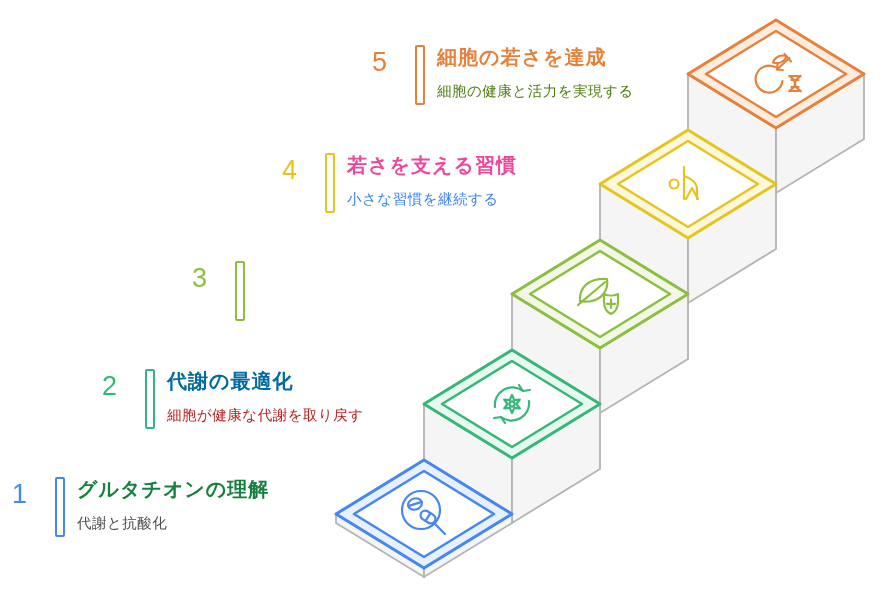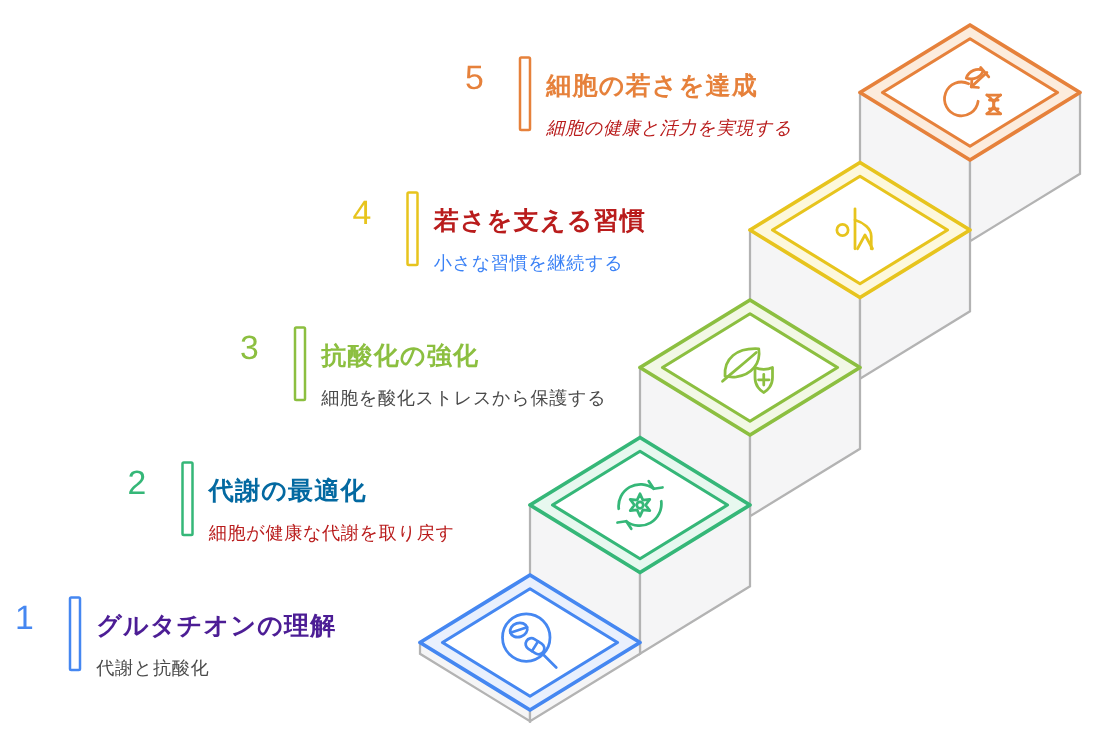--- a/index.html
+++ b/index.html
@@ -18,21 +18,21 @@
     padding-top:4px;
   }
   .step-bar{
     flex:0 0 6px;width:6px;height:56px;
     background:#ffffff;border:2px solid #999;border-radius:2px;
     margin:0 12px 0 11px;
   }
   .step-texts{display:flex;flex-direction:column;}
   .step-title{
     font-size:20px;font-weight:600;line-height:22px;
-    letter-spacing:1px;margin-top:13px;
+    letter-spacing:1px;margin-top:1px;
   }
   .step-subtitle{
     font-size:14.5px;font-weight:400;line-height:18px;
     letter-spacing:0.5px;margin-top:14px;
   }
 </style>
 </head>
 <body>
 
 <div class="canvas">
@@ -120,54 +120,50 @@
           <line x1="0" y1="-4.6" x2="0" y2="4.6"></line>
         </g>
       </g>
     </g>
   </svg>
 
   <div class="step-label" style="left:12px;top:477px">
     <div class="step-num" style="color: rgb(69, 135, 241);">1</div>
     <div class="step-bar" style="border-color: rgb(69, 135, 241);"></div>
     <div class="step-texts">
-      <div class="step-title" style="color: #4c1d95;">グルタチオンの理解</div>
+      <div class="step-title" style="color: #15803d;">グルタチオンの理解</div>
       <div class="step-subtitle" style="color: rgb(74, 74, 74);">代謝と抗酸化</div>
     </div>
   </div>
 
   <div class="step-label" style="left:102px;top:369px">
     <div class="step-num" style="color: rgb(53, 183, 120);">2</div>
     <div class="step-bar" style="border-color: rgb(53, 183, 120);"></div>
     <div class="step-texts">
       <div class="step-title" style="color: #0369a1;">代謝の最適化</div>
       <div class="step-subtitle" style="color: #b91c1c;">細胞が健康な代謝を取り戻す</div>
     </div>
   </div>
 
   <div class="step-label" style="left:192px;top:261px">
     <div class="step-num" style="color: rgb(140, 191, 64);">3</div>
     <div class="step-bar" style="border-color: rgb(140, 191, 64);"></div>
-    <div class="step-texts">
-      <div class="step-title" style="color: rgb(140, 191, 64);">抗酸化の強化</div>
-      <div class="step-subtitle" style="color: rgb(74, 74, 74);">細胞を酸化ストレスから保護する</div>
-    </div>
   </div>
 
   <div class="step-label" style="left:282px;top:153px">
     <div class="step-num" style="color: rgb(231, 196, 29);">4</div>
     <div class="step-bar" style="border-color: rgb(231, 196, 29);"></div>
     <div class="step-texts">
-      <div class="step-title" style="color: #b91c1c;">若さを支える習慣</div>
+      <div class="step-title" style="color: #ec4899;">若さを支える習慣</div>
       <div class="step-subtitle" style="color: #3b82f6;">小さな習慣を継続する</div>
     </div>
   </div>
 
   <div class="step-label" style="left:372px;top:45px">
     <div class="step-num" style="color: rgb(230, 129, 59);">5</div>
     <div class="step-bar" style="border-color: rgb(230, 129, 59);"></div>
     <div class="step-texts">
       <div class="step-title" style="color: rgb(230, 129, 59);">細胞の若さを達成</div>
-      <div class="step-subtitle" style="color: #b91c1c; font-style: italic;">細胞の健康と活力を実現する</div>
+      <div class="step-subtitle" style="color: #4d7c0f;">細胞の健康と活力を実現する</div>
     </div>
   </div>
 
 </div>
 
 </body></html>

